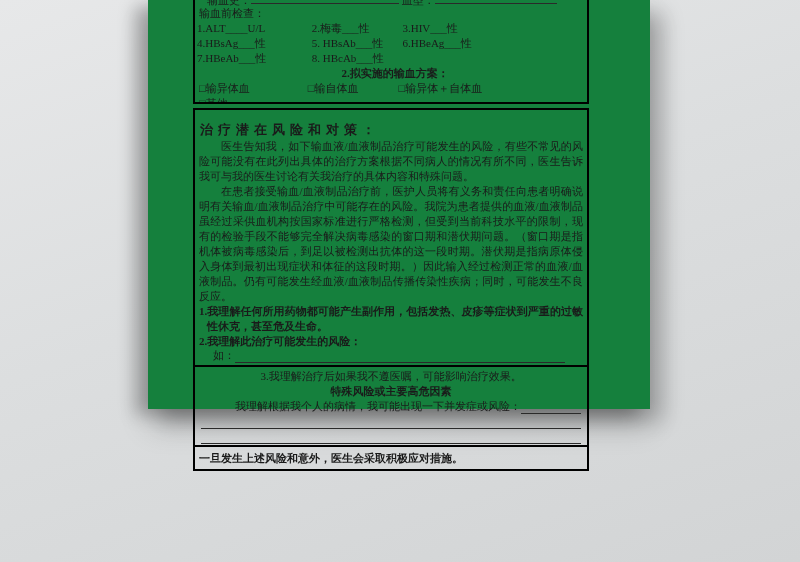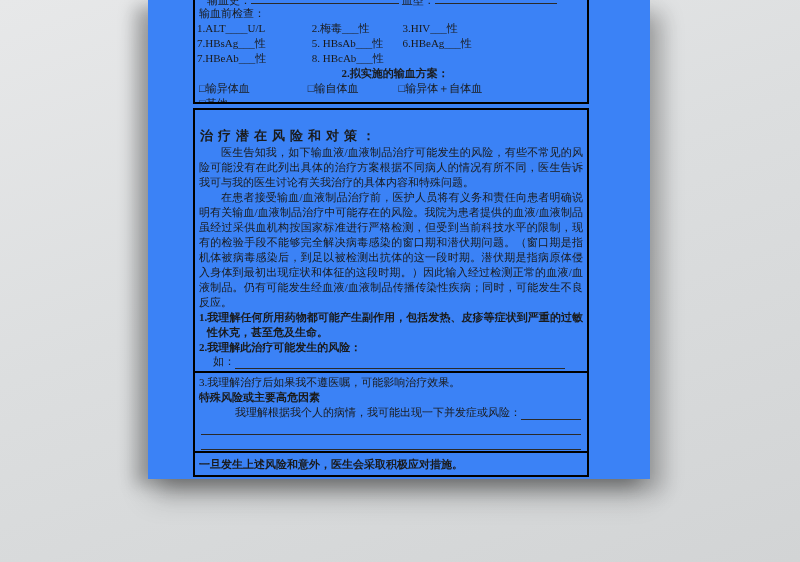--- a/index.html
+++ b/index.html
@@ -3,48 +3,48 @@
 <meta charset="utf-8">
 <style>
   html,body{margin:0;padding:0;}
   body{
     width:800px;height:562px;overflow:hidden;position:relative;
     background:linear-gradient(160deg,#e7e8e9 0%,#dcdedf 45%,#d2d4d5 100%);
     font-family:"Liberation Serif","DejaVu Serif",serif;
     color:#1a1a1a;
   }
   .page{
-    position:absolute;left:148px;top:0;width:502px;height:479px;
-    background:#3b82f6;
+    position:absolute;left:148px;top:0;width:502px;height:409px;
+    background:#15803d;
     box-shadow:-13px 6px 16px rgba(0,0,0,.26), 13px 12px 20px rgba(0,0,0,.22), 0 18px 28px rgba(0,0,0,.16);
   }
   .doc{position:absolute;left:45px;top:0;width:396px;font-size:11px;line-height:15px;}
   .box1{border:2px solid #000;border-top:none;height:104px;box-sizing:border-box;overflow:hidden;}
   .clipline{height:6px;overflow:hidden;white-space:nowrap;padding-left:12px;}
   .clipline .inner{display:inline-block;transform:translateY(-7px);}
   .ul{display:inline-block;border-bottom:1px solid #2a2a2a;height:10px;vertical-align:baseline;}
   .row{white-space:nowrap;}
   .pl2{padding-left:8px;text-align:center;}.pl8{padding-left:2px;}.pl12{padding-left:4px;}
   .c1{display:inline-block;width:112px;}
   .c2{display:inline-block;width:88px;}
   .o1{display:inline-block;width:106px;}
   .o2{display:inline-block;width:88px;}
   .bold{font-weight:bold;}
   .box234{margin-top:4px;border:2px solid #000;box-sizing:border-box;}
-  .sec2{padding:17px 4px 2px;border-bottom:2px solid #000;}
+  .sec2{padding:11px 4px 2px;border-bottom:2px solid #000;}
   .sec2 h1{
     margin:0 0 1px 1px;font-size:13px;line-height:17px;font-weight:bold;
     letter-spacing:5px;
   }
   .para{margin:0;text-align:justify;text-indent:2em;}
   .hang{margin:0;text-align:justify;font-weight:bold;padding-left:8px;text-indent:-8px;}
   .risks{margin:0;text-align:justify;padding-left:12px;text-indent:-6px;}
   .ruline{display:flex;align-items:flex-end;padding-left:14px;height:14px;}
   .ruline .ul{flex:0 0 330px;}
-  .sec3{padding:2px 4px 1px;border-bottom:2px solid #000;}
+  .sec3{padding:2px 4px 1px;border-bottom:2px solid #000;text-align:center;}
   .sec3 p{margin:0;}
   .uline2{display:flex;align-items:flex-end;padding-left:36px;height:15px;}
   .uline2 .ul{flex:1;margin-right:2px;}
   .blank{height:15px;display:flex;align-items:flex-end;}
   .blank .ul{flex:1;margin:0 2px;}
   .sec4{padding:3px 4px;font-weight:bold;line-height:16px;}
 </style>
 </head>
 <body>
 
@@ -58,21 +58,21 @@
           <span>血型：</span><span class="ul" style="width:122px"></span>
         </span>
       </div>
       <div class="row pl12">输血前检查：</div>
       <div class="row pl8">
         <span class="c1">1.ALT____U/L</span>
         <span class="c2">2.梅毒___性</span>
         <span>3.HIV___性</span>
       </div>
       <div class="row pl8">
-        <span class="c1">7.HBsAg___性</span>
+        <span class="c1">4.HBsAg___性</span>
         <span class="c2">5. HBsAb___性</span>
         <span>6.HBeAg___性</span>
       </div>
       <div class="row pl8">
         <span class="c1">7.HBeAb___性</span>
         <span class="c2">8. HBcAb___性</span>
       </div>
       <div class="row pl2 bold">2.拟实施的输血方案：</div>
       <div class="row pl12">
         <span class="o1">□输异体血</span>

